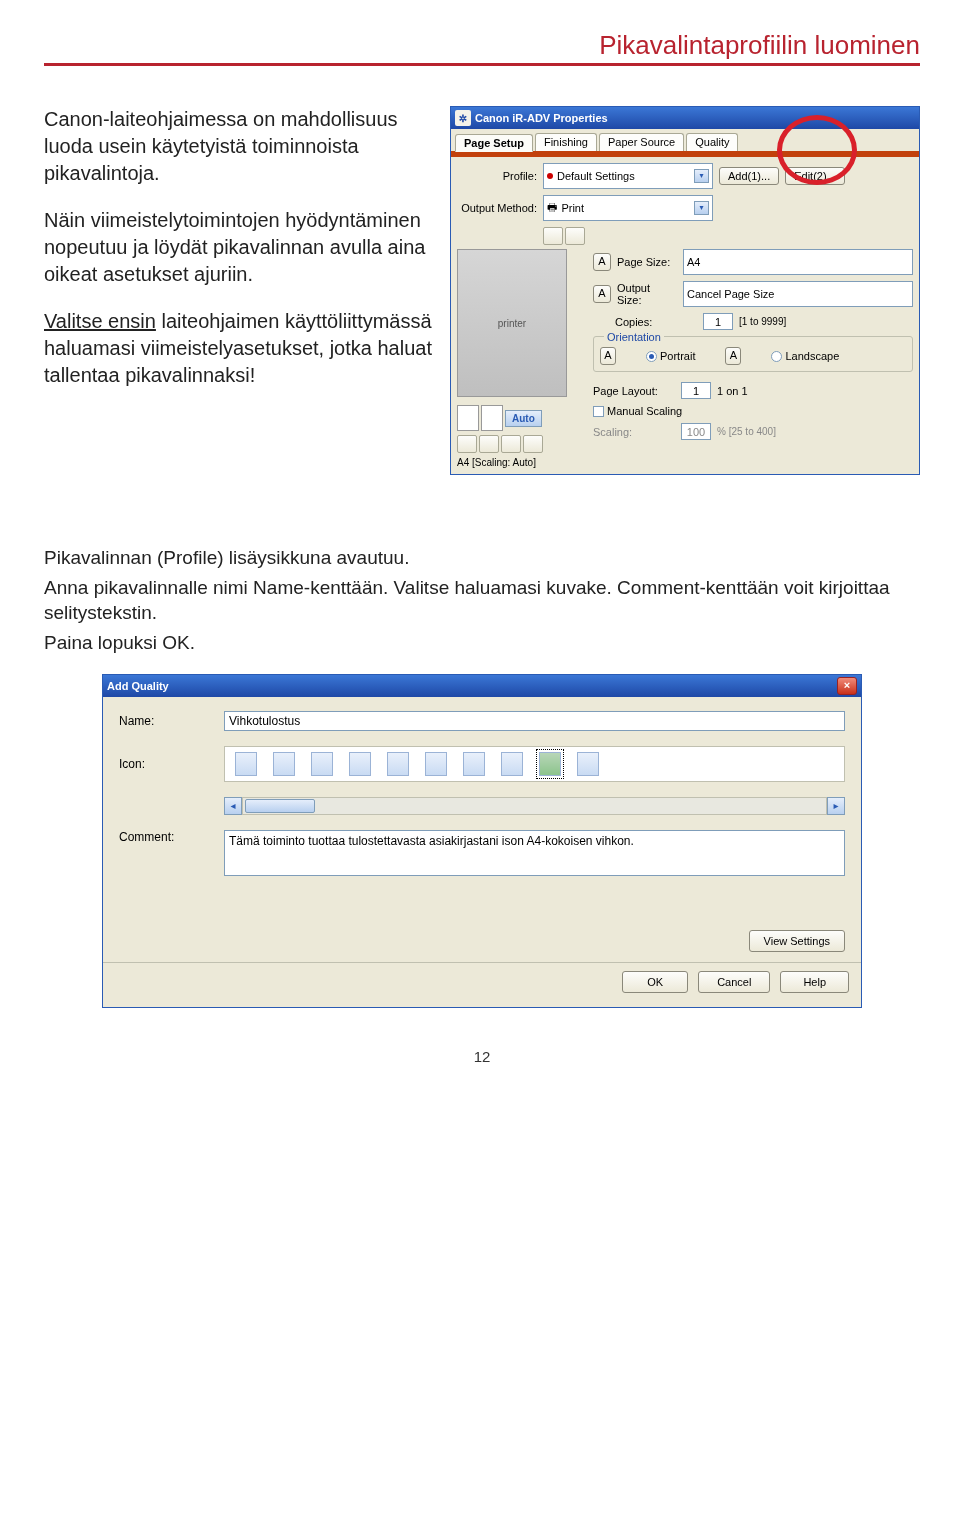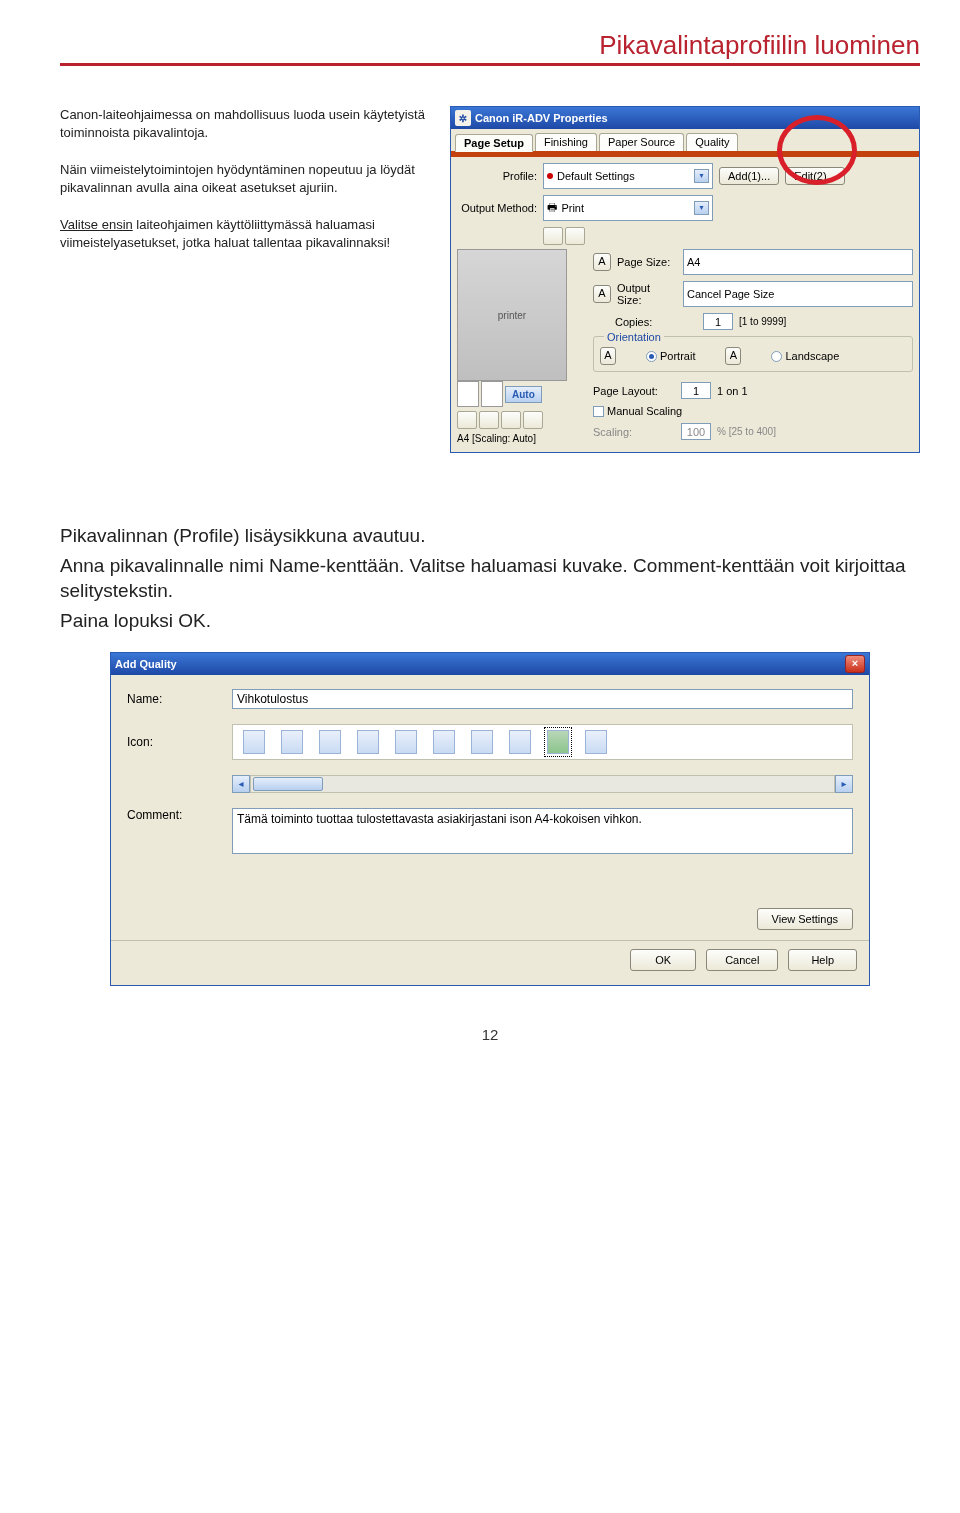--- a/index.html
+++ b/index.html
@@ -1,21 +1,21 @@
 <!DOCTYPE html>
 <html><head>
 <meta charset="utf-8">
 <style>
   * { box-sizing: border-box; margin: 0; padding: 0; }
   body { font-family: "Segoe UI", Tahoma, Arial, sans-serif; background: #fff; width: 960px; font-size: 16px; color: #222; }
-  .page { padding: 30px 40px 20px 60px; }
+  .page { padding: 30px 40px 20px 44px; }
   .header-title { text-align: right; font-size: 26px; color: #b8232f; font-weight: normal; padding-bottom: 2px; }
   .header-rule { border: none; border-top: 3px solid #b8232f; margin-bottom: 40px; }
   .top-row { display: flex; gap: 18px; }
-  .text-col { width: 400px; font-size: 13px; line-height: 1.35; }
+  .text-col { width: 400px; font-size: 20px; line-height: 1.35; }
   .text-col p { margin-bottom: 20px; }
   .underline { text-decoration: underline; }
   .screenshot-col { flex: 1; }
 
   
   .xp-window { border: 1px solid #2a5bb4; background: #ece9d8; font-family: Tahoma, sans-serif; font-size: 11px; color: #000; position: relative; }
   .xp-titlebar { background: linear-gradient(#3b77d6, #1e48a6); color: #fff; height: 22px; display: flex; align-items: center; padding: 0 4px; font-weight: bold; font-size: 11px; }
   .xp-titlebar .gear { width: 16px; height: 16px; background: #f5f3e9; border-radius: 2px; margin-right: 4px; display: flex; align-items: center; justify-content: center; font-size: 10px; color: #1e48a6; }
   .xp-close { margin-left: auto; width: 20px; height: 18px; background: linear-gradient(#f08b7a,#c9301a); border: 1px solid #922; border-radius: 3px; color: #fff; text-align: center; line-height: 15px; font-weight: bold; font-size: 11px; }
 
@@ -24,21 +24,21 @@
   .tab { background: #fdfdfb; border: 1px solid #a9a895; border-bottom: none; padding: 2px 8px; font-size: 11px; border-radius: 3px 3px 0 0; }
   .tab.active { background: #fcfcf8; font-weight: bold; border-bottom: 1px solid #fcfcf8; position: relative; top: 1px; }
   .tab-body { border-top: 6px solid #c2410c; background: #ece9d8; padding: 6px; }
   .row { display: flex; align-items: center; margin-bottom: 6px; gap: 6px; }
   .lbl { width: 80px; text-align: right; font-size: 11px; }
   .combo { flex: 1; background: #fff; border: 1px solid #7f9db9; height: 26px; display: flex; align-items: center; padding: 0 3px; position: relative; font-size: 11px; }
   .combo .arrow { margin-left: auto; width: 15px; height: 14px; background: linear-gradient(#e5eefb,#b8d0ef); border: 1px solid #7f9db9; text-align: center; line-height: 12px; font-size: 8px; color: #2a5bb4; }
   .btn { background: linear-gradient(#fdfdfb,#ece9d8); border: 1px solid #8a887a; border-radius: 3px; padding: 1px 8px; font-size: 11px; height: 18px; line-height: 14px; }
   .highlight-ring { position: absolute; border: 5px solid #d9202a; border-radius: 50%; pointer-events: none; }
   .printer-box { display: flex; gap: 6px; }
-  .printer-img { width: 110px; height: 132px; background: linear-gradient(#d6d6d6,#bfbfbf); border: 1px solid #999; display: flex; align-items: center; justify-content: center; font-size: 10px; color: #555; }
+  .printer-img { width: 110px; height: 148px; background: linear-gradient(#d6d6d6,#bfbfbf); border: 1px solid #999; display: flex; align-items: center; justify-content: center; font-size: 10px; color: #555; }
   .right-opts { flex: 1; }
   .group { border: 1px solid #c0c0b0; border-radius: 3px; padding: 6px; margin-top: 6px; }
   .group-title { font-size: 11px; color: #1e48a6; position: relative; top: -12px; left: 4px; background: #ece9d8; padding: 0 3px; display: inline-block; }
   .radio, .check { display: inline-flex; align-items: center; gap: 3px; font-size: 11px; }
   .radio .dot { width: 11px; height: 11px; border: 1px solid #7f9db9; border-radius: 50%; background: #fff; display: flex; align-items: center; justify-content: center; }
   .radio.sel .dot::after { content: ""; width: 5px; height: 5px; background: #2a5bb4; border-radius: 50%; }
   .check .box { width: 11px; height: 11px; border: 1px solid #7f9db9; background: #fff; }
   .spin { width: 30px; border: 1px solid #7f9db9; background: #fff; height: 17px; text-align: center; font-size: 11px; display: inline-flex; align-items: center; justify-content: center; }
   .mini-icons { display: flex; gap: 2px; margin: 4px 0; }
   .mini-icons .m { width: 20px; height: 18px; background: linear-gradient(#fdfdfb,#ece9d8); border: 1px solid #a9a895; border-radius: 2px; }
@@ -122,21 +122,21 @@
 
           <div class="mini-icons" style="margin-left:86px;">
             <div class="m"></div>
             <div class="m"></div>
           </div>
 
           <div class="printer-box">
 
             <div style="width:130px;">
               <div class="printer-img">printer</div>
-              <div class="thumb-row" style="margin-top:0;">
+              <div class="thumb-row" style="margin-top:8px;">
                 <div class="thumb"></div>
                 <div class="thumb"></div>
                 <div class="thumb-auto">Auto</div>
               </div>
               <div class="mini-icons">
                 <div class="m"></div>
                 <div class="m"></div>
                 <div class="m"></div>
                 <div class="m"></div>
               </div>

